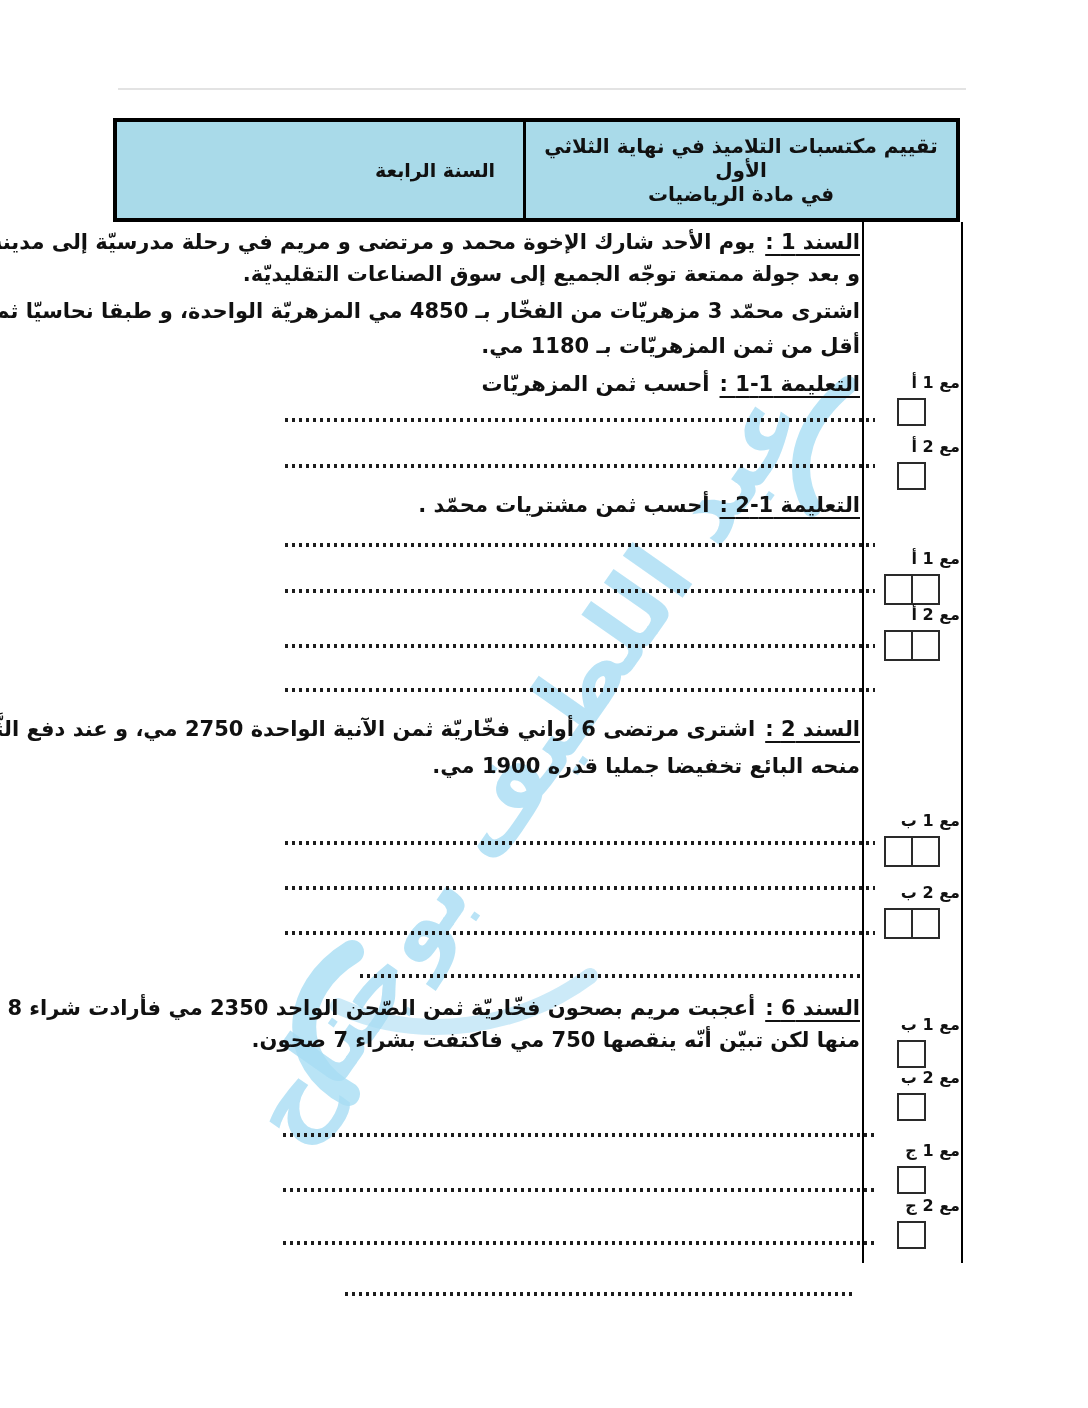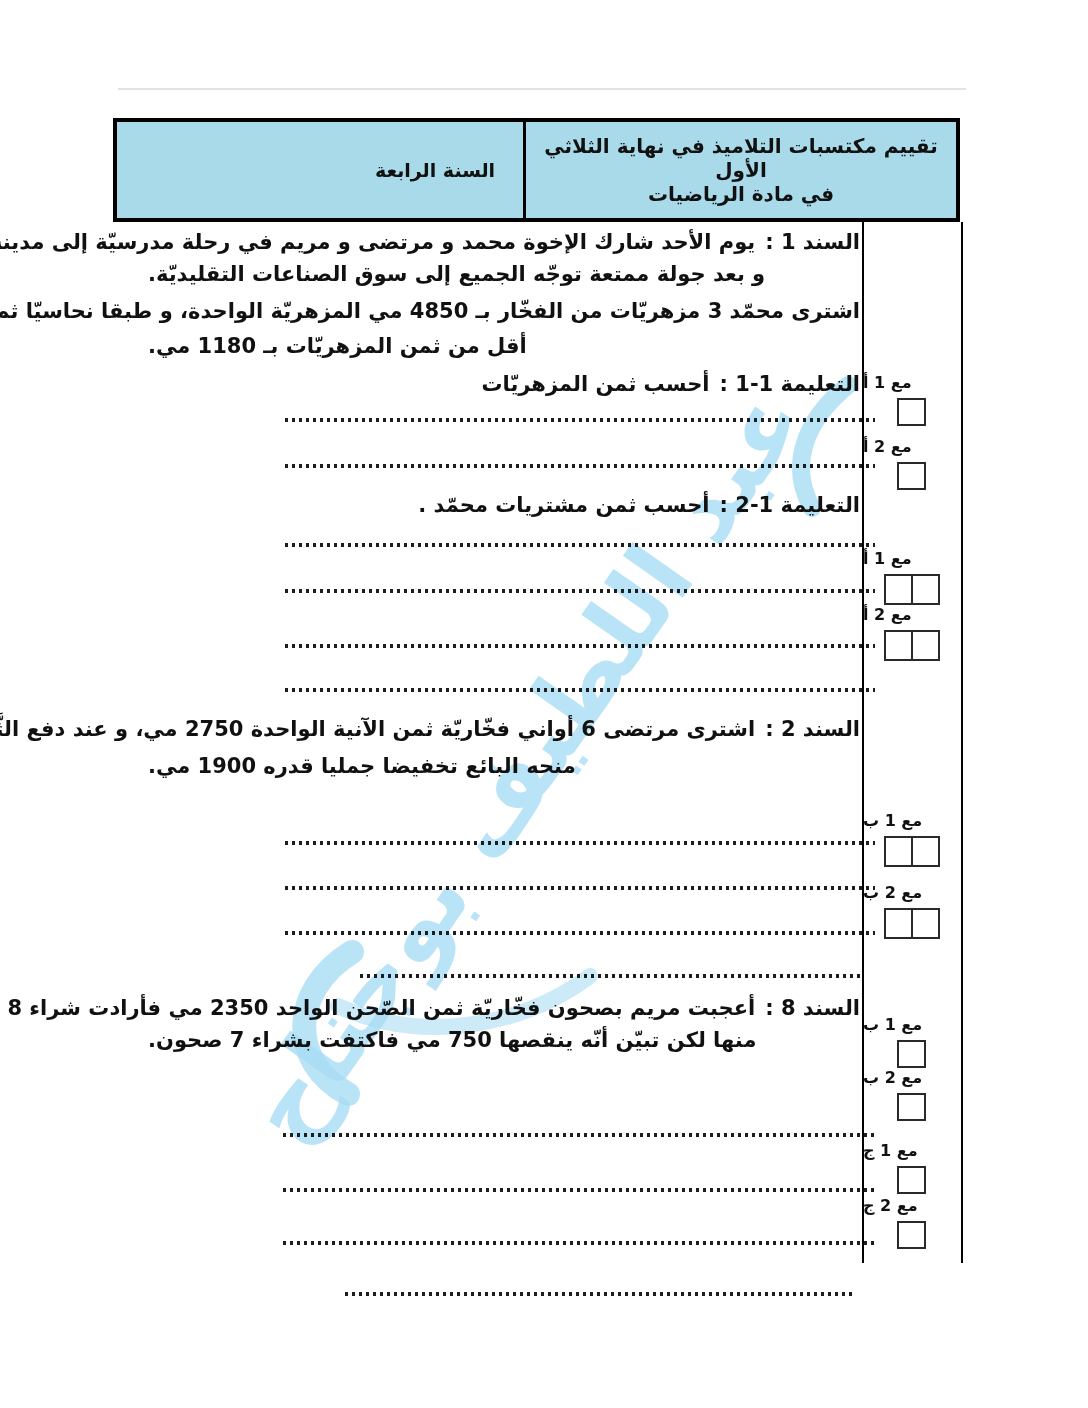--- a/index.html
+++ b/index.html
@@ -37,29 +37,29 @@
   .wm-svg{position:absolute;left:0;top:0;pointer-events:none;}
   
   .vline{position:absolute;top:222px;width:2px;height:1041px;background:#000;}
   .vline-inner{left:862px;}
   .vline-outer{left:961px;}
   
   .tline{
     position:absolute;right:228px;width:712px;height:32px;line-height:32px;
     font-size:21px;font-weight:bold;text-align:right;white-space:nowrap;
   }
-  .tline.center{text-align:left;}
-  .lead{font-weight:bold;text-underline-offset:5px;margin-left:10px;}
+  .tline.center{text-align:right;}
+  .lead{font-weight:bold;text-decoration:underline;text-underline-offset:5px;margin-left:10px;}
   
   .dots{
     position:absolute;height:4px;
     background:repeating-linear-gradient(to right,#1d1d1d 0 3px,transparent 3px 7px);
   }
   
-  .mark{position:absolute;left:863px;width:97px;text-align:left;}
+  .mark{position:absolute;left:863px;width:97px;text-align:right;}
   .mark-label{font-size:16px;font-weight:bold;line-height:22px;white-space:nowrap;}
   .mark-box{margin:4px auto 0 auto;border:2px solid #2a2a2a;background:#fff;position:relative;}
   .mark-box.single{width:29px;height:28px;}
   .mark-box.double{width:56px;height:31px;}
   .mark-box.double .split{position:absolute;left:50%;top:0;width:2px;height:100%;background:#2a2a2a;transform:translateX(-50%);}
 </style>
 </head>
 <body>
 
 <div class="page">
@@ -118,21 +118,21 @@
   </div>
   <div class="tline center" style="top:750px">
     <span>منحه البائع تخفيضا جمليا قدره 1900 مي.</span>
   </div>
   <div class="dots" style="top:841px;left:285px;width:590px"></div>
   <div class="dots" style="top:886px;left:285px;width:590px"></div>
   <div class="dots" style="top:931px;left:285px;width:590px"></div>
   <div class="dots" style="top:974px;left:360px;width:500px"></div>
 
   <div class="tline" style="top:992px">
-    <span class="lead">السند 8 :</span><span>أعجبت مريم بصحون فخّاريّة ثمن الصّحن الواحد 2350 مي فأرادت شراء 8 صحون</span>
+    <span class="lead">السند 6 :</span><span>أعجبت مريم بصحون فخّاريّة ثمن الصّحن الواحد 2350 مي فأرادت شراء 8 صحون</span>
   </div>
   <div class="tline center" style="top:1024px">
     <span>منها لكن تبيّن أنّه ينقصها 750 مي فاكتفت بشراء 7 صحون.</span>
   </div>
   <div class="dots" style="top:1133px;left:283px;width:594px"></div>
   <div class="dots" style="top:1188px;left:283px;width:594px"></div>
   <div class="dots" style="top:1241px;left:283px;width:594px"></div>
   <div class="dots" style="top:1292px;left:345px;width:508px"></div>
 
   <div class="mark" style="top:372px">

